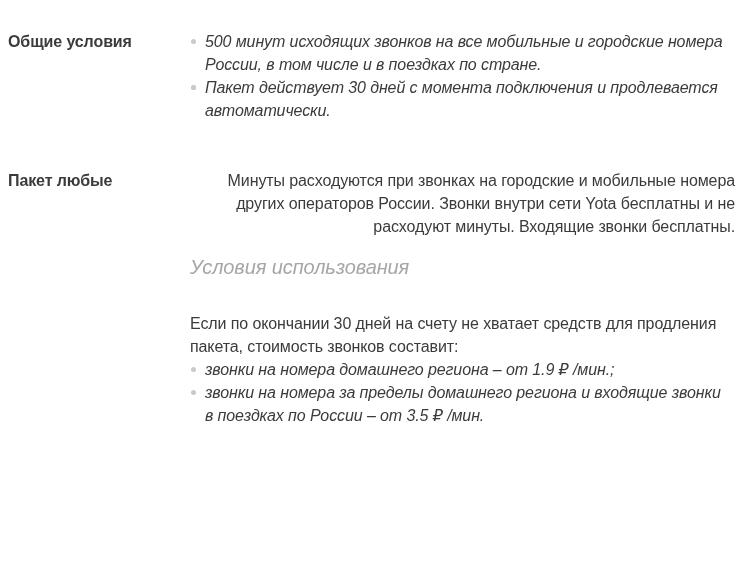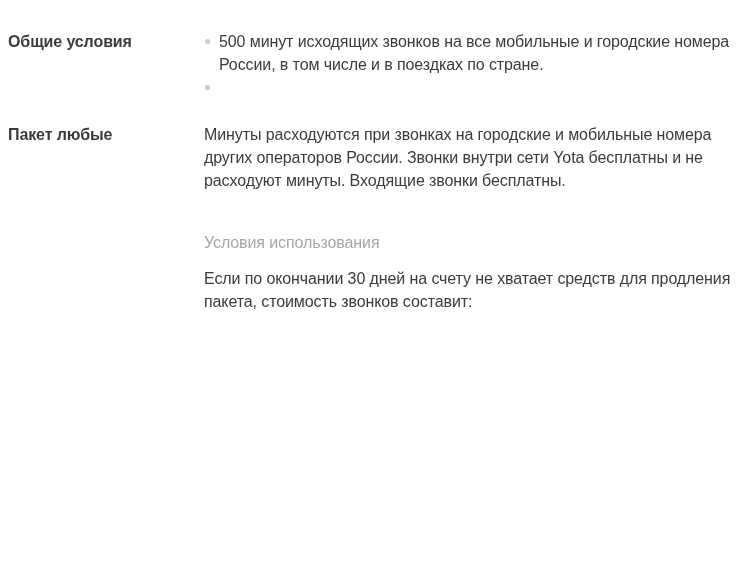--- a/index.html
+++ b/index.html
@@ -6,21 +6,21 @@
   html, body {
     margin: 0; padding: 0;
     width: 743px; height: 586px;
     background: #ffffff;
     overflow: hidden;
     font-family: "Liberation Sans", "DejaVu Sans", sans-serif;
     color: #3b3b3b;
   }
   .page { padding: 30px 8px 0 8px; }
 
-  .section { display: flex; align-items: flex-start; gap: 14px; }
+  .section { display: flex; align-items: flex-start; }
   .section + .section { margin-top: 47px; }
 
   .col-heading {
     flex: 0 0 182px;
     width: 182px;
     margin: 0;
     font-size: 16px;
     font-weight: bold;
     line-height: 23px;
     letter-spacing: -0.1px;
@@ -28,71 +28,83 @@
   }
   .col-content {
     flex: 1 1 auto;
     max-width: 548px;
     font-size: 16px;
     line-height: 23px;
     letter-spacing: -0.1px;
   }
 
   ul.bullets { list-style: none; margin: 0; padding: 0; }
-  ul.bullets li { position: relative; padding-left: 15px; }
+  ul.bullets li { position: relative; padding-left: 15px; font-style: italic; }
   .dot {
     position: absolute;
     left: 1px; top: 9px;
     width: 5px; height: 5px;
     border-radius: 50%;
     background: #c9c9c9;
   }
 
   .para { margin: 22px 0 0 0; }
-  .para.first { margin-top: 0; }
-  .para.renewal { margin-top: 13px; }
+  .para.first { margin-top: 0; text-align: right; }
+  .para.renewal { margin-top: 33px; }
   .subheading {
-    margin: 39px 0 0 0;
+    margin: 18px 0 0 0;
     color: #a6a6a6;
     font-weight: normal;
-    font-size: 16px;
+    font-size: 20px;
     line-height: 23px;
+    font-style: italic;
   }
 </style>
 </head>
 <body>
 
 <div class="page">
 
   <section class="section">
     <h2 class="col-heading">Общие условия</h2>
     <div class="col-content">
       <ul class="bullets">
         <li>
           <span class="dot"></span>
           <span>500 минут исходящих звонков на все мобильные и городские номера России, в том числе и в поездках по стране.</span>
         </li>
         <li>
           <span class="dot"></span>
         </li>
         <li>
           <span class="dot"></span>
+          <span>Пакет действует 30 дней с момента подключения и продлевается автоматически.</span>
         </li>
       </ul>
     </div>
   </section>
 
   <section class="section">
     <h2 class="col-heading">Пакет любые</h2>
     <div class="col-content">
 
       <p class="para first">Минуты расходуются при звонках на городские и мобильные номера других операторов России. Звонки внутри сети Yota бесплатны и не расходуют минуты. Входящие звонки бесплатны.</p>
 
       <h3 class="subheading">Условия использования</h3>
 
 
       <p class="para renewal">Если по окончании 30 дней на счету не хватает средств для продления пакета, стоимость звонков составит:</p>
 
+      <ul class="bullets">
+        <li>
+          <span class="dot"></span>
+          <span>звонки на номера домашнего региона – от 1.9 ₽ /мин.;</span>
+        </li>
+        <li>
+          <span class="dot"></span>
+          <span>звонки на номера за пределы домашнего региона и входящие звонки в&nbsp;поездках по России – от 3.5 ₽ /мин.</span>
+        </li>
+      </ul>
 
     </div>
   </section>
 
 </div>
 
 </body></html>

